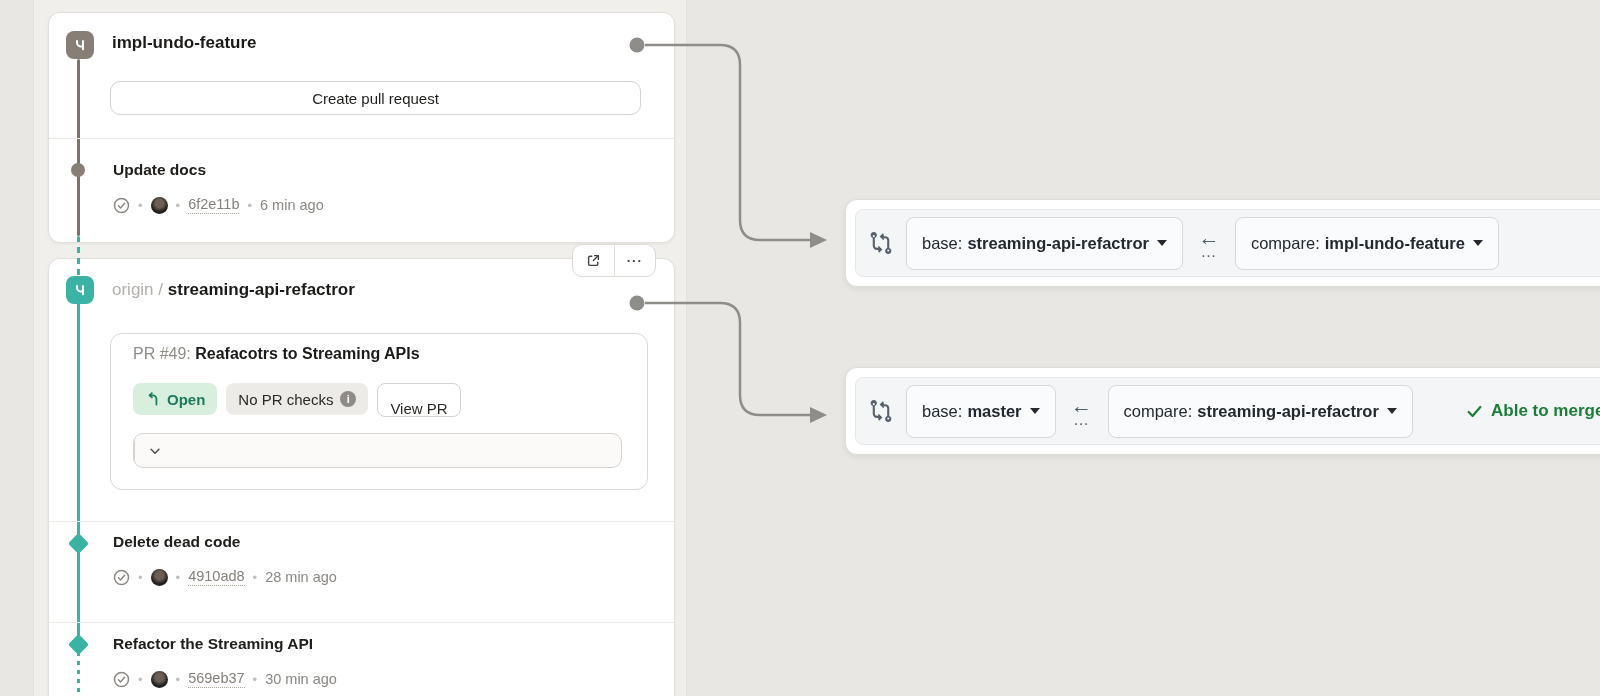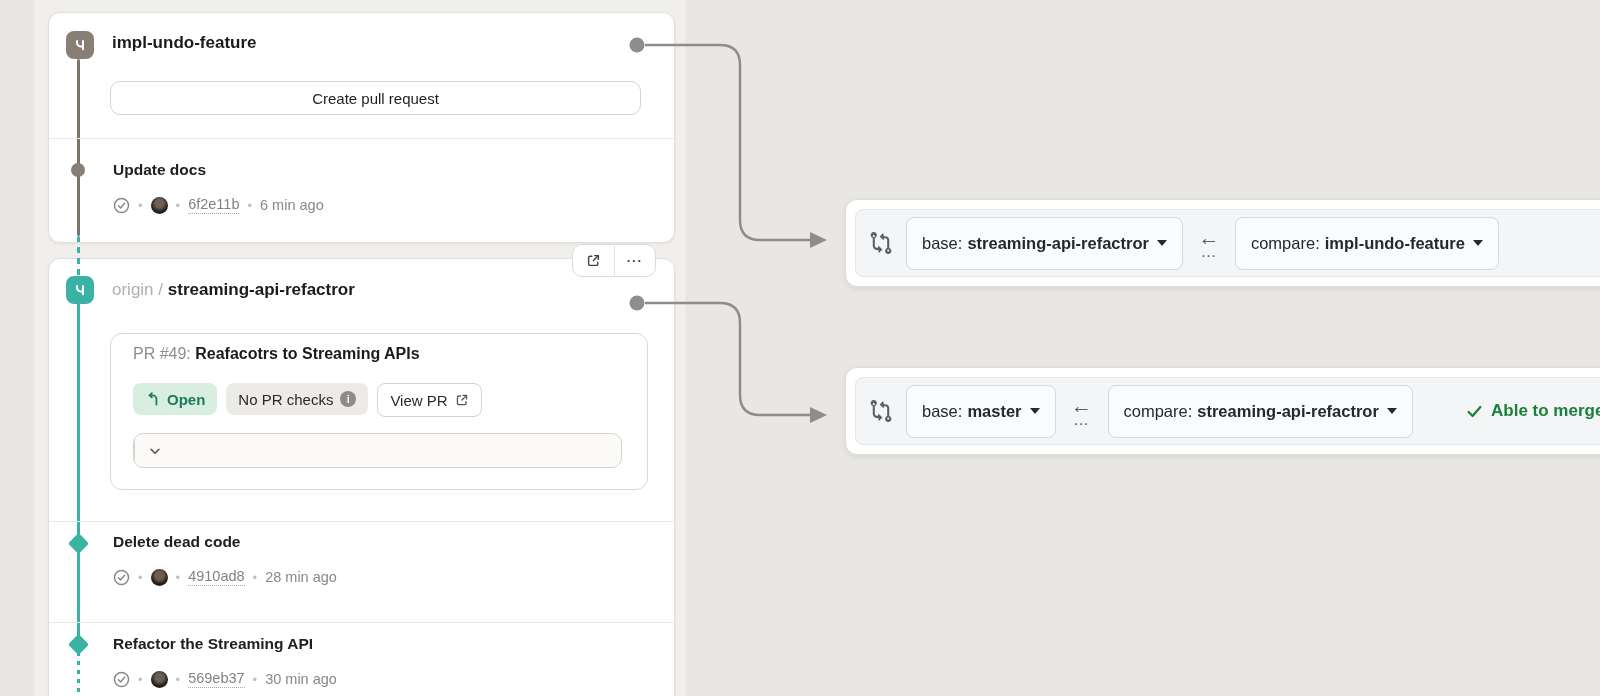--- a/index.html
+++ b/index.html
@@ -60,21 +60,21 @@
 
   .pr-box { position:absolute; left:110px; top:333px; width:538px; height:157px;
      border:1px solid #dcd9d5; border-radius:12px; z-index:3; }
   .pr-title { position:absolute; left:133px; top:345px; z-index:3; font-size:16px; color:#1c1b19; font-weight:600; }
   .pr-num { color:#908d88; font-weight:normal; }
   .badges { position:absolute; left:133px; top:383px; display:flex; gap:9px; z-index:3; }
   .badge { height:30px; display:flex; align-items:center; gap:7px; padding:16px 12px; border-radius:8px;
      font-size:15px; font-weight:500; }
   .badge-open { background:#d8efdf; color:#1c7a5f; font-weight:600; }
   .badge-checks { background:#edebe8; color:#2a2925; }
-  .badge-view { background:#fff; border:1px solid #d6d3cf; color:#2a2925; cursor:pointer; }
+  .badge-view { background:#fff; border:1px solid #d6d3cf; color:#2a2925; cursor:pointer;flex-direction:column; }
   .info-dot { width:16px; height:16px; border-radius:50%; background:#8f8c87; color:#fff; font-size:11px;
      font-weight:bold; display:flex; align-items:center; justify-content:center; cursor:pointer; }
 
   .merge-btn { position:absolute; left:133px; top:433px; width:489px; height:35px; border:1px solid #d6d3cf;
      border-radius:10px; background:#fbfaf9; display:flex; z-index:3; overflow:hidden; }
   .merge-main { flex:1; display:flex; align-items:center; justify-content:center; font-size:15px;
      font-weight:600; color:#1f1e1c; cursor:pointer; }
   .merge-chev { width:40px; border-left:1px solid #d6d3cf; display:flex; align-items:center;
      justify-content:center; cursor:pointer; }
 

